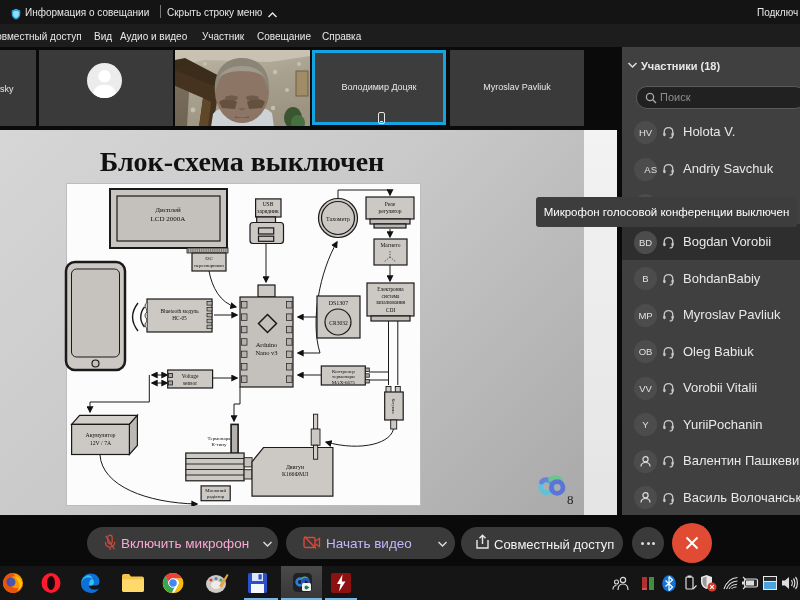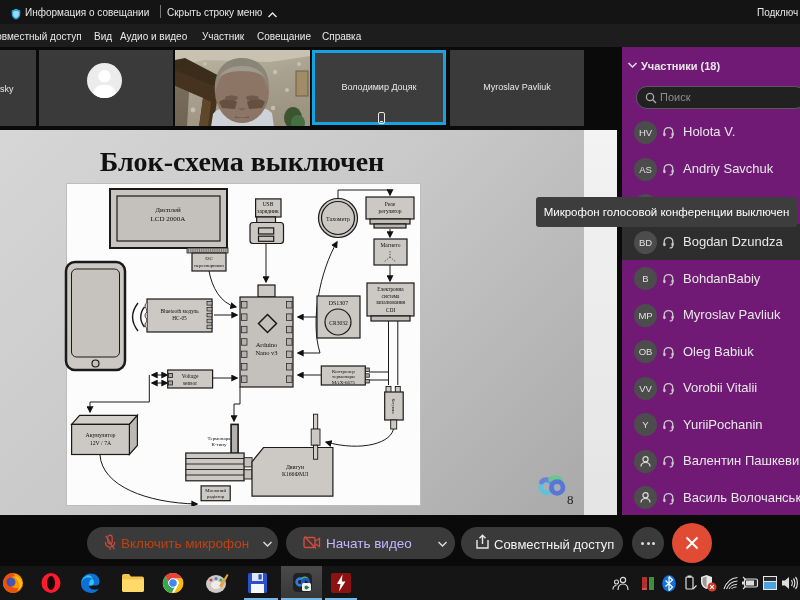--- a/index.html
+++ b/index.html
@@ -305,21 +305,21 @@
   <circle cx="10.5" cy="15" r="5.8" stroke="#5fc2da" stroke-width="4.8" fill="none"></circle>
   <path d="M5.5 10 C8 6.5 14 7 16 11" stroke="#6b82dd" stroke-width="4.8" fill="none" stroke-linecap="round"></path>
   <path d="M14.5 7.5 C17.5 4.5 22.5 5 25 8.5" stroke="#66c88a" stroke-width="4.6" fill="none" stroke-linecap="round"></path>
   <circle cx="21.2" cy="15.5" r="5.8" stroke="#5b74d8" stroke-width="4.8" fill="none"></circle>
 </svg>
 </div>
 <div class="abs" style="left:567px;top:492px;font-family:'Liberation Serif',serif;font-size:13px;color:#222;">8</div>
 
 <div class="abs" style="left:536px;top:197px;width:261px;height:30px;background:#3d3d3d;border-radius:3px;color:#fff;font-size:11.5px;line-height:30px;text-align:center;white-space:nowrap;z-index:30;">Микрофон голосовой конференции выключен</div>
 
-<div class="abs" id="panel" style="left:622px;top:47px;width:178px;height:468px;background:#701a75;overflow:hidden;">
+<div class="abs" id="panel" style="left:622px;top:47px;width:178px;height:468px;background:#404040;overflow:hidden;">
 
   <svg class="abs" style="left:5px;top:14px;" width="11" height="8" viewBox="0 0 11 8">
       <path d="M1.5 2 L5.5 6 L9.5 2" stroke="#ddd" stroke-width="1.5" fill="none"></path>
     </svg>
   <div class="abs txt" style="left:19px;top:13px;font-size:11px;font-weight:bold;">Участники (18)</div>
 
   <div class="abs" style="left:14px;top:39px;width:170px;height:23px;border:1px solid #5a5a5a;border-radius:11px;background:#212121;"></div>
   <svg class="abs" style="left:23px;top:45px;" width="12" height="12" viewBox="0 0 12 12">
       <circle cx="5" cy="5" r="3.6" stroke="#aaa" stroke-width="1.3" fill="none"></circle>
       <path d="M7.8 7.8 L11 11" stroke="#aaa" stroke-width="1.3"></path>
@@ -329,37 +329,37 @@
 <div class="abs" id="rows" style="left:622px;top:47px;width:178px;height:468px;overflow:hidden;">
   <div class="abs" style="left:0;top:177px;width:178px;height:36px;background:#2e2e2e;"></div>
   <div class="abs" style="left:12px;top:73.5px;width:23px;height:23px;border-radius:50%;background:#4c4c4c;text-align:center;line-height:23px;font-size:9.5px;color:#e0e0e0;">HV</div>
   <svg class="abs" style="left:40px;top:79px;" width="13" height="13" viewBox="0 0 13 13">
       <path d="M2.2 8 L2.2 6 C2.2 3.3 4 1.6 6.5 1.6 C9 1.6 10.8 3.3 10.8 6 L10.8 8" stroke="#c9c9c9" stroke-width="1.3" fill="none"></path>
       <rect x="1.2" y="6.8" width="2.4" height="3.4" rx="1.1" fill="#c9c9c9"></rect>
       <rect x="9.4" y="6.8" width="2.4" height="3.4" rx="1.1" fill="#c9c9c9"></rect>
       <path d="M10.6 10 C10.6 11.4 9.4 12 7.6 12" stroke="#c9c9c9" stroke-width="1.2" fill="none"></path>
     </svg>
   <div class="abs txt" style="left:61px;top:77px;font-size:13px;">Holota V.</div>
-  <div class="abs" style="left:12px;top:110.5px;width:23px;height:23px;border-radius:50%;background:#4c4c4c;text-align:center;line-height:23px;font-size:9.5px;color:#e0e0e0;">AS</div>
+  <div class="abs" style="left:12px;top:110.5px;width:23px;height:23px;border-radius:50%;background:#4c4c4c;text-align:right;line-height:23px;font-size:9.5px;color:#e0e0e0;">AS</div>
   <svg class="abs" style="left:40px;top:116px;" width="13" height="13" viewBox="0 0 13 13">
       <path d="M2.2 8 L2.2 6 C2.2 3.3 4 1.6 6.5 1.6 C9 1.6 10.8 3.3 10.8 6 L10.8 8" stroke="#c9c9c9" stroke-width="1.3" fill="none"></path>
       <rect x="1.2" y="6.8" width="2.4" height="3.4" rx="1.1" fill="#c9c9c9"></rect>
       <rect x="9.4" y="6.8" width="2.4" height="3.4" rx="1.1" fill="#c9c9c9"></rect>
       <path d="M10.6 10 C10.6 11.4 9.4 12 7.6 12" stroke="#c9c9c9" stroke-width="1.2" fill="none"></path>
     </svg>
   <div class="abs txt" style="left:61px;top:114px;font-size:13px;">Andriy Savchuk</div>
   <div class="abs" style="left:12px;top:147px;width:23px;height:23px;border-radius:50%;background:#4c4c4c;text-align:center;line-height:23px;font-size:9.5px;color:#e0e0e0;"></div>
   <div class="abs" style="left:12px;top:183.5px;width:23px;height:23px;border-radius:50%;background:#4c4c4c;text-align:center;line-height:23px;font-size:9.5px;color:#e0e0e0;">BD</div>
   <svg class="abs" style="left:40px;top:189px;" width="13" height="13" viewBox="0 0 13 13">
       <path d="M2.2 8 L2.2 6 C2.2 3.3 4 1.6 6.5 1.6 C9 1.6 10.8 3.3 10.8 6 L10.8 8" stroke="#c9c9c9" stroke-width="1.3" fill="none"></path>
       <rect x="1.2" y="6.8" width="2.4" height="3.4" rx="1.1" fill="#c9c9c9"></rect>
       <rect x="9.4" y="6.8" width="2.4" height="3.4" rx="1.1" fill="#c9c9c9"></rect>
       <path d="M10.6 10 C10.6 11.4 9.4 12 7.6 12" stroke="#c9c9c9" stroke-width="1.2" fill="none"></path>
     </svg>
-  <div class="abs txt" style="left:61px;top:187px;font-size:13px;">Bogdan Dzundza</div>
+  <div class="abs txt" style="left:61px;top:187px;font-size:13px;">Bogdan Vorobii</div>
   <div class="abs" style="left:12px;top:220px;width:23px;height:23px;border-radius:50%;background:#4c4c4c;text-align:center;line-height:23px;font-size:9.5px;color:#e0e0e0;">B</div>
   <svg class="abs" style="left:40px;top:225.5px;" width="13" height="13" viewBox="0 0 13 13">
       <path d="M2.2 8 L2.2 6 C2.2 3.3 4 1.6 6.5 1.6 C9 1.6 10.8 3.3 10.8 6 L10.8 8" stroke="#c9c9c9" stroke-width="1.3" fill="none"></path>
       <rect x="1.2" y="6.8" width="2.4" height="3.4" rx="1.1" fill="#c9c9c9"></rect>
       <rect x="9.4" y="6.8" width="2.4" height="3.4" rx="1.1" fill="#c9c9c9"></rect>
       <path d="M10.6 10 C10.6 11.4 9.4 12 7.6 12" stroke="#c9c9c9" stroke-width="1.2" fill="none"></path>
     </svg>
   <div class="abs txt" style="left:61px;top:223.5px;font-size:13px;">BohdanBabiy</div>
   <div class="abs" style="left:12px;top:256.5px;width:23px;height:23px;border-radius:50%;background:#4c4c4c;text-align:center;line-height:23px;font-size:9.5px;color:#e0e0e0;">MP</div>
   <svg class="abs" style="left:40px;top:262px;" width="13" height="13" viewBox="0 0 13 13">
@@ -422,21 +422,21 @@
 <div class="abs" style="left:0;top:515px;width:800px;height:51px;background:#0a0a0a;"></div>
 <div class="abs" id="controls" style="left:0;top:515px;width:800px;height:51px;">
 
   <div class="abs" style="left:87px;top:12px;width:191px;height:32px;background:#3a3a3a;border-radius:16px;"></div>
   <svg class="abs" style="left:103px;top:19px;" width="14" height="18" viewBox="0 0 14 18">
     <rect x="4.8" y="1.2" width="4.4" height="8.6" rx="2.2" stroke="#c94a3c" stroke-width="1.2" fill="none"></rect>
     <path d="M2.4 8 C2.4 11.3 4.2 13 7 13 C9.8 13 11.6 11.3 11.6 8" stroke="#c94a3c" stroke-width="1.2" fill="none"></path>
     <path d="M7 13.2 L7 16" stroke="#c94a3c" stroke-width="1.2"></path>
     <path d="M2.6 1.8 L11.4 15.2" stroke="#c94a3c" stroke-width="1.3"></path>
   </svg>
-  <div class="abs" style="left:121px;top:21px;font-size:13.5px;color:#c2410c;">Включить микрофон</div>
+  <div class="abs" style="left:121px;top:21px;font-size:13.5px;color:#f9a8d4;">Включить микрофон</div>
   <svg class="abs" style="left:262px;top:25px;" width="11" height="8" viewBox="0 0 11 8">
       <path d="M1.5 2 L5.5 6 L9.5 2" stroke="#ddd" stroke-width="1.4" fill="none"></path>
     </svg>
 
   <div class="abs" style="left:286px;top:12px;width:169px;height:32px;background:#3a3a3a;border-radius:16px;"></div>
   <svg class="abs" style="left:303px;top:21px;" width="18" height="13" viewBox="0 0 18 13">
     <rect x="1" y="1.5" width="11" height="10" rx="1.5" stroke="#d64a3b" stroke-width="1.4" fill="none"></rect>
     <path d="M12.5 5 L16.5 2.5 L16.5 10.5 L12.5 8" stroke="#d64a3b" stroke-width="1.3" fill="none"></path>
     <path d="M1.5 0.5 L13 12.5" stroke="#d64a3b" stroke-width="1.5"></path>
   </svg>

